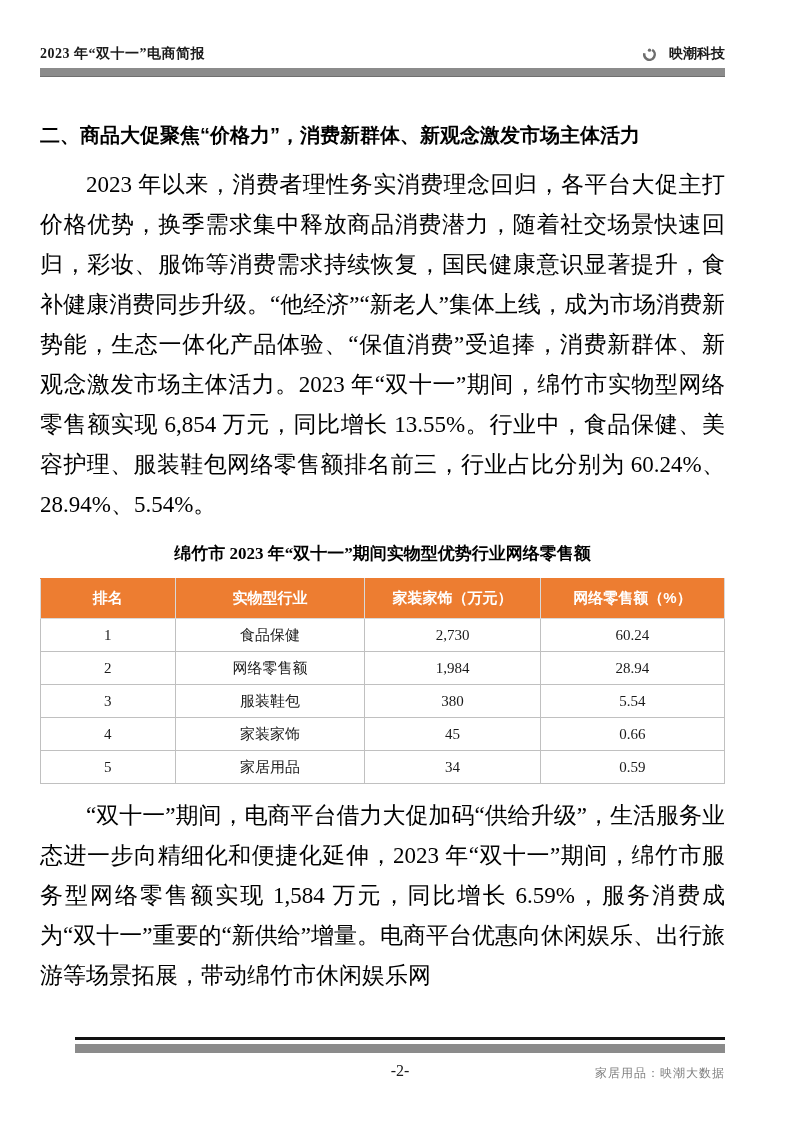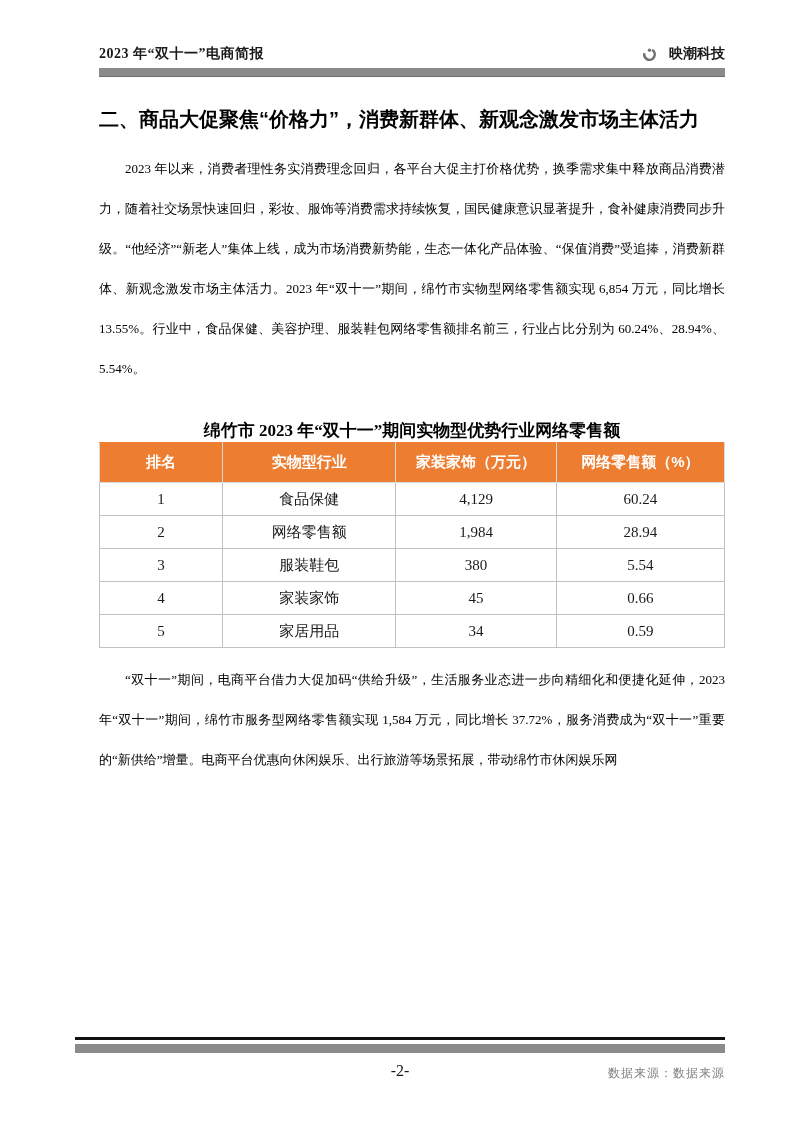--- a/index.html
+++ b/index.html
@@ -8,21 +8,21 @@
 
   .page {
     position: relative;
     width: 793px;
     height: 1122px;
     margin: 0 auto;
     background: #ffffff;
     overflow: hidden;
   }
   .content {
-    padding: 0 68px 0 99px;
+    padding: 0 68px 0 40px;
   }
 
   
   .doc-header {
     padding-top: 43px;
   }
   .doc-header-row {
     display: flex;
     justify-content: space-between;
     align-items: flex-end;
@@ -48,48 +48,49 @@
   }
   .header-rule {
     margin-top: 5px;
     height: 9px;
     background: #8b8b8b;
     border-bottom: 1px solid #6f6f6f;
   }
 
   
   .section-heading {
-    margin-top: 25px;
+    margin-top: 41px;
     font-family: "Liberation Sans", "DejaVu Sans", sans-serif;
     font-weight: bold;
     color: #000000;
     font-size: 20px;
     line-height: 35px;
     text-align: justify;
   }
 
   
   .body-para {
     margin-top: 12px;
-    font-size: 13px;
+    font-size: 23px;
     color: #000000;
     line-height: 40px;
     text-align: justify;
     text-indent: 2em;
   }
 
   
   .table-title {
-    margin-top: 30px;
+    margin-top: 17px;
     text-align: center;
     font-size: 17px;
     font-weight: bold;
     color: #000000;
   }
   table.data-table {
+    margin-top: 13px;
     width: 100%;
     border-collapse: collapse;
     table-layout: fixed;
   }
   table.data-table th {
     background: #ED7D31;
     color: #ffffff;
     font-family: "Liberation Sans", "DejaVu Sans", sans-serif;
     font-weight: bold;
     font-size: 15px;
@@ -181,21 +182,21 @@
           <th>排名</th>
           <th>实物型行业</th>
           <th>家装家饰（万元）</th>
           <th>网络零售额（%）</th>
         </tr>
       </thead>
       <tbody>
         <tr>
           <td>1</td>
           <td>食品保健</td>
-          <td>4,129</td>
+          <td>2,730</td>
           <td>60.24</td>
         </tr>
         <tr>
           <td>2</td>
           <td>网络零售额</td>
           <td>1,984</td>
           <td>28.94</td>
         </tr>
         <tr>
           <td>3</td>
@@ -211,25 +212,25 @@
         </tr>
         <tr>
           <td>5</td>
           <td>家居用品</td>
           <td>34</td>
           <td>0.59</td>
         </tr>
       </tbody>
     </table>
 
-    <div class="body-para">“双十一”期间，电商平台借力大促加码“供给升级”，生活服务业态进一步向精细化和便捷化延伸，2023 年“双十一”期间，绵竹市服务型网络零售额实现 1,584 万元，同比增长 37.72%，服务消费成为“双十一”重要的“新供给”增量。电商平台优惠向休闲娱乐、出行旅游等场景拓展，带动绵竹市休闲娱乐网</div>
+    <div class="body-para">“双十一”期间，电商平台借力大促加码“供给升级”，生活服务业态进一步向精细化和便捷化延伸，2023 年“双十一”期间，绵竹市服务型网络零售额实现 1,584 万元，同比增长 6.59%，服务消费成为“双十一”重要的“新供给”增量。电商平台优惠向休闲娱乐、出行旅游等场景拓展，带动绵竹市休闲娱乐网</div>
 
   </div>
 
   <div class="doc-footer">
     <div class="footer-line"></div>
     <div class="footer-rule"></div>
     <div class="footer-row">
       <div class="page-number">-2-</div>
-      <div class="data-source">数据来源：数据来源</div>
+      <div class="data-source">家居用品：映潮大数据</div>
     </div>
   </div>
 </div>
 
 </body></html>

